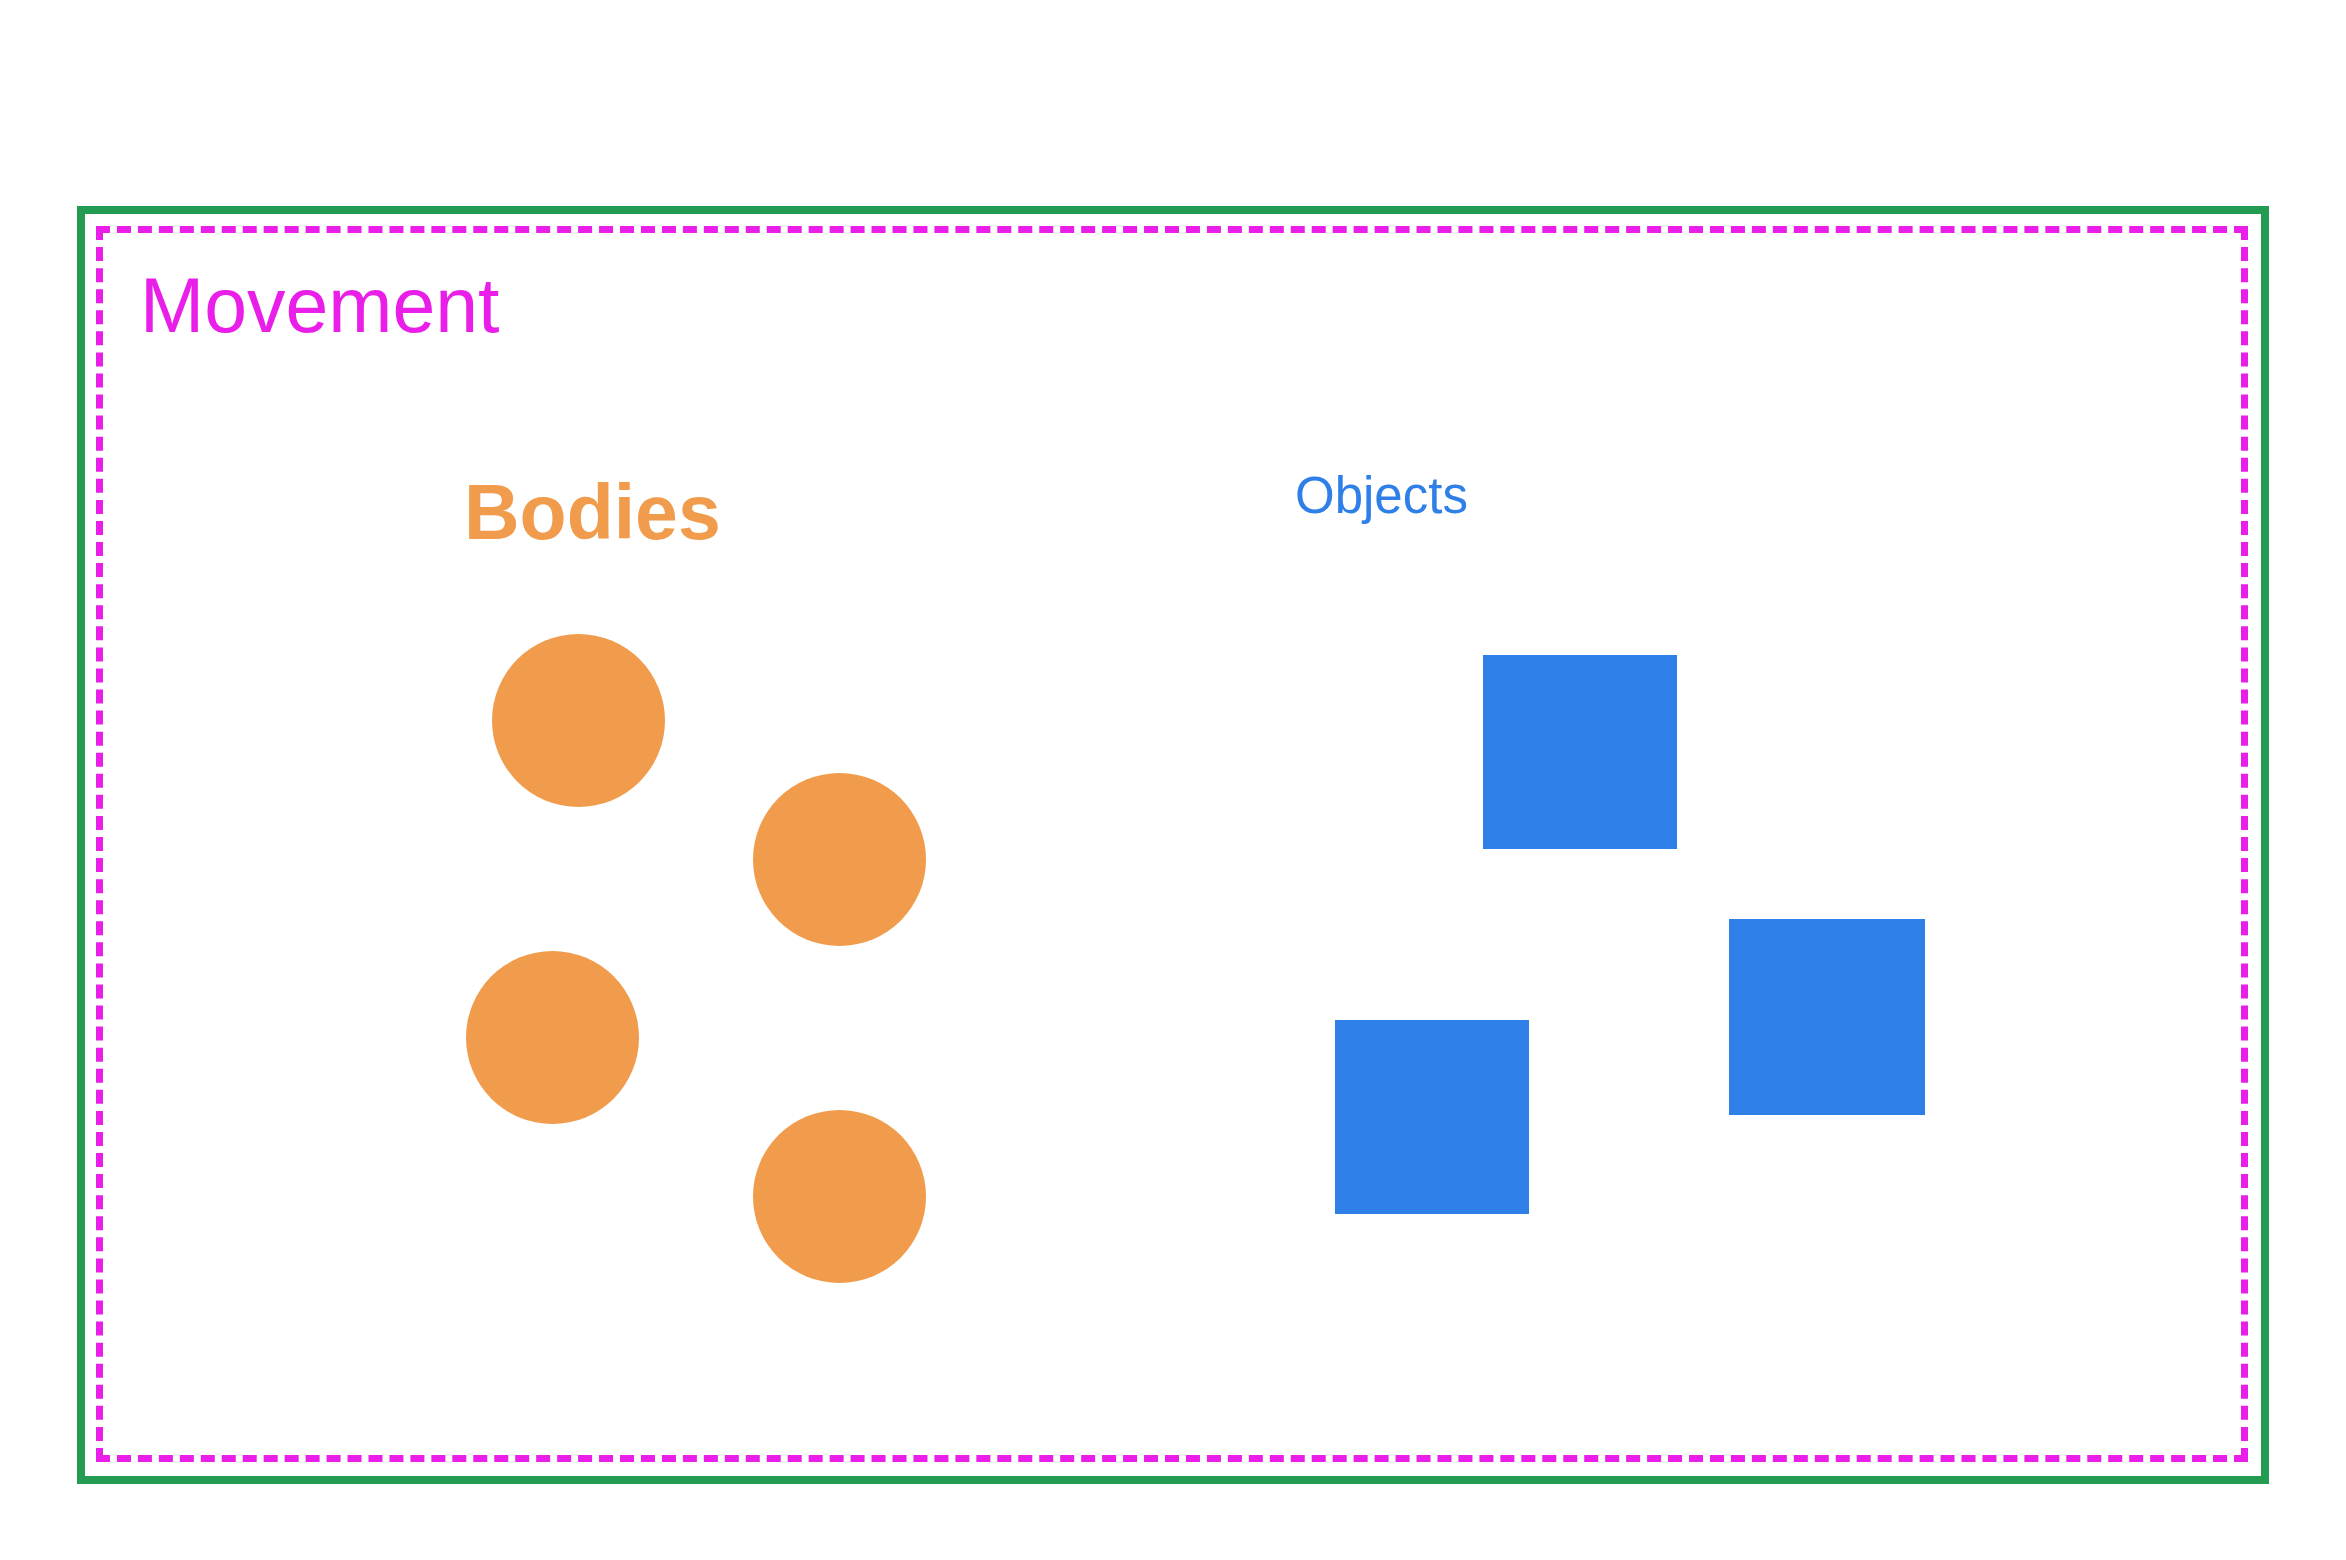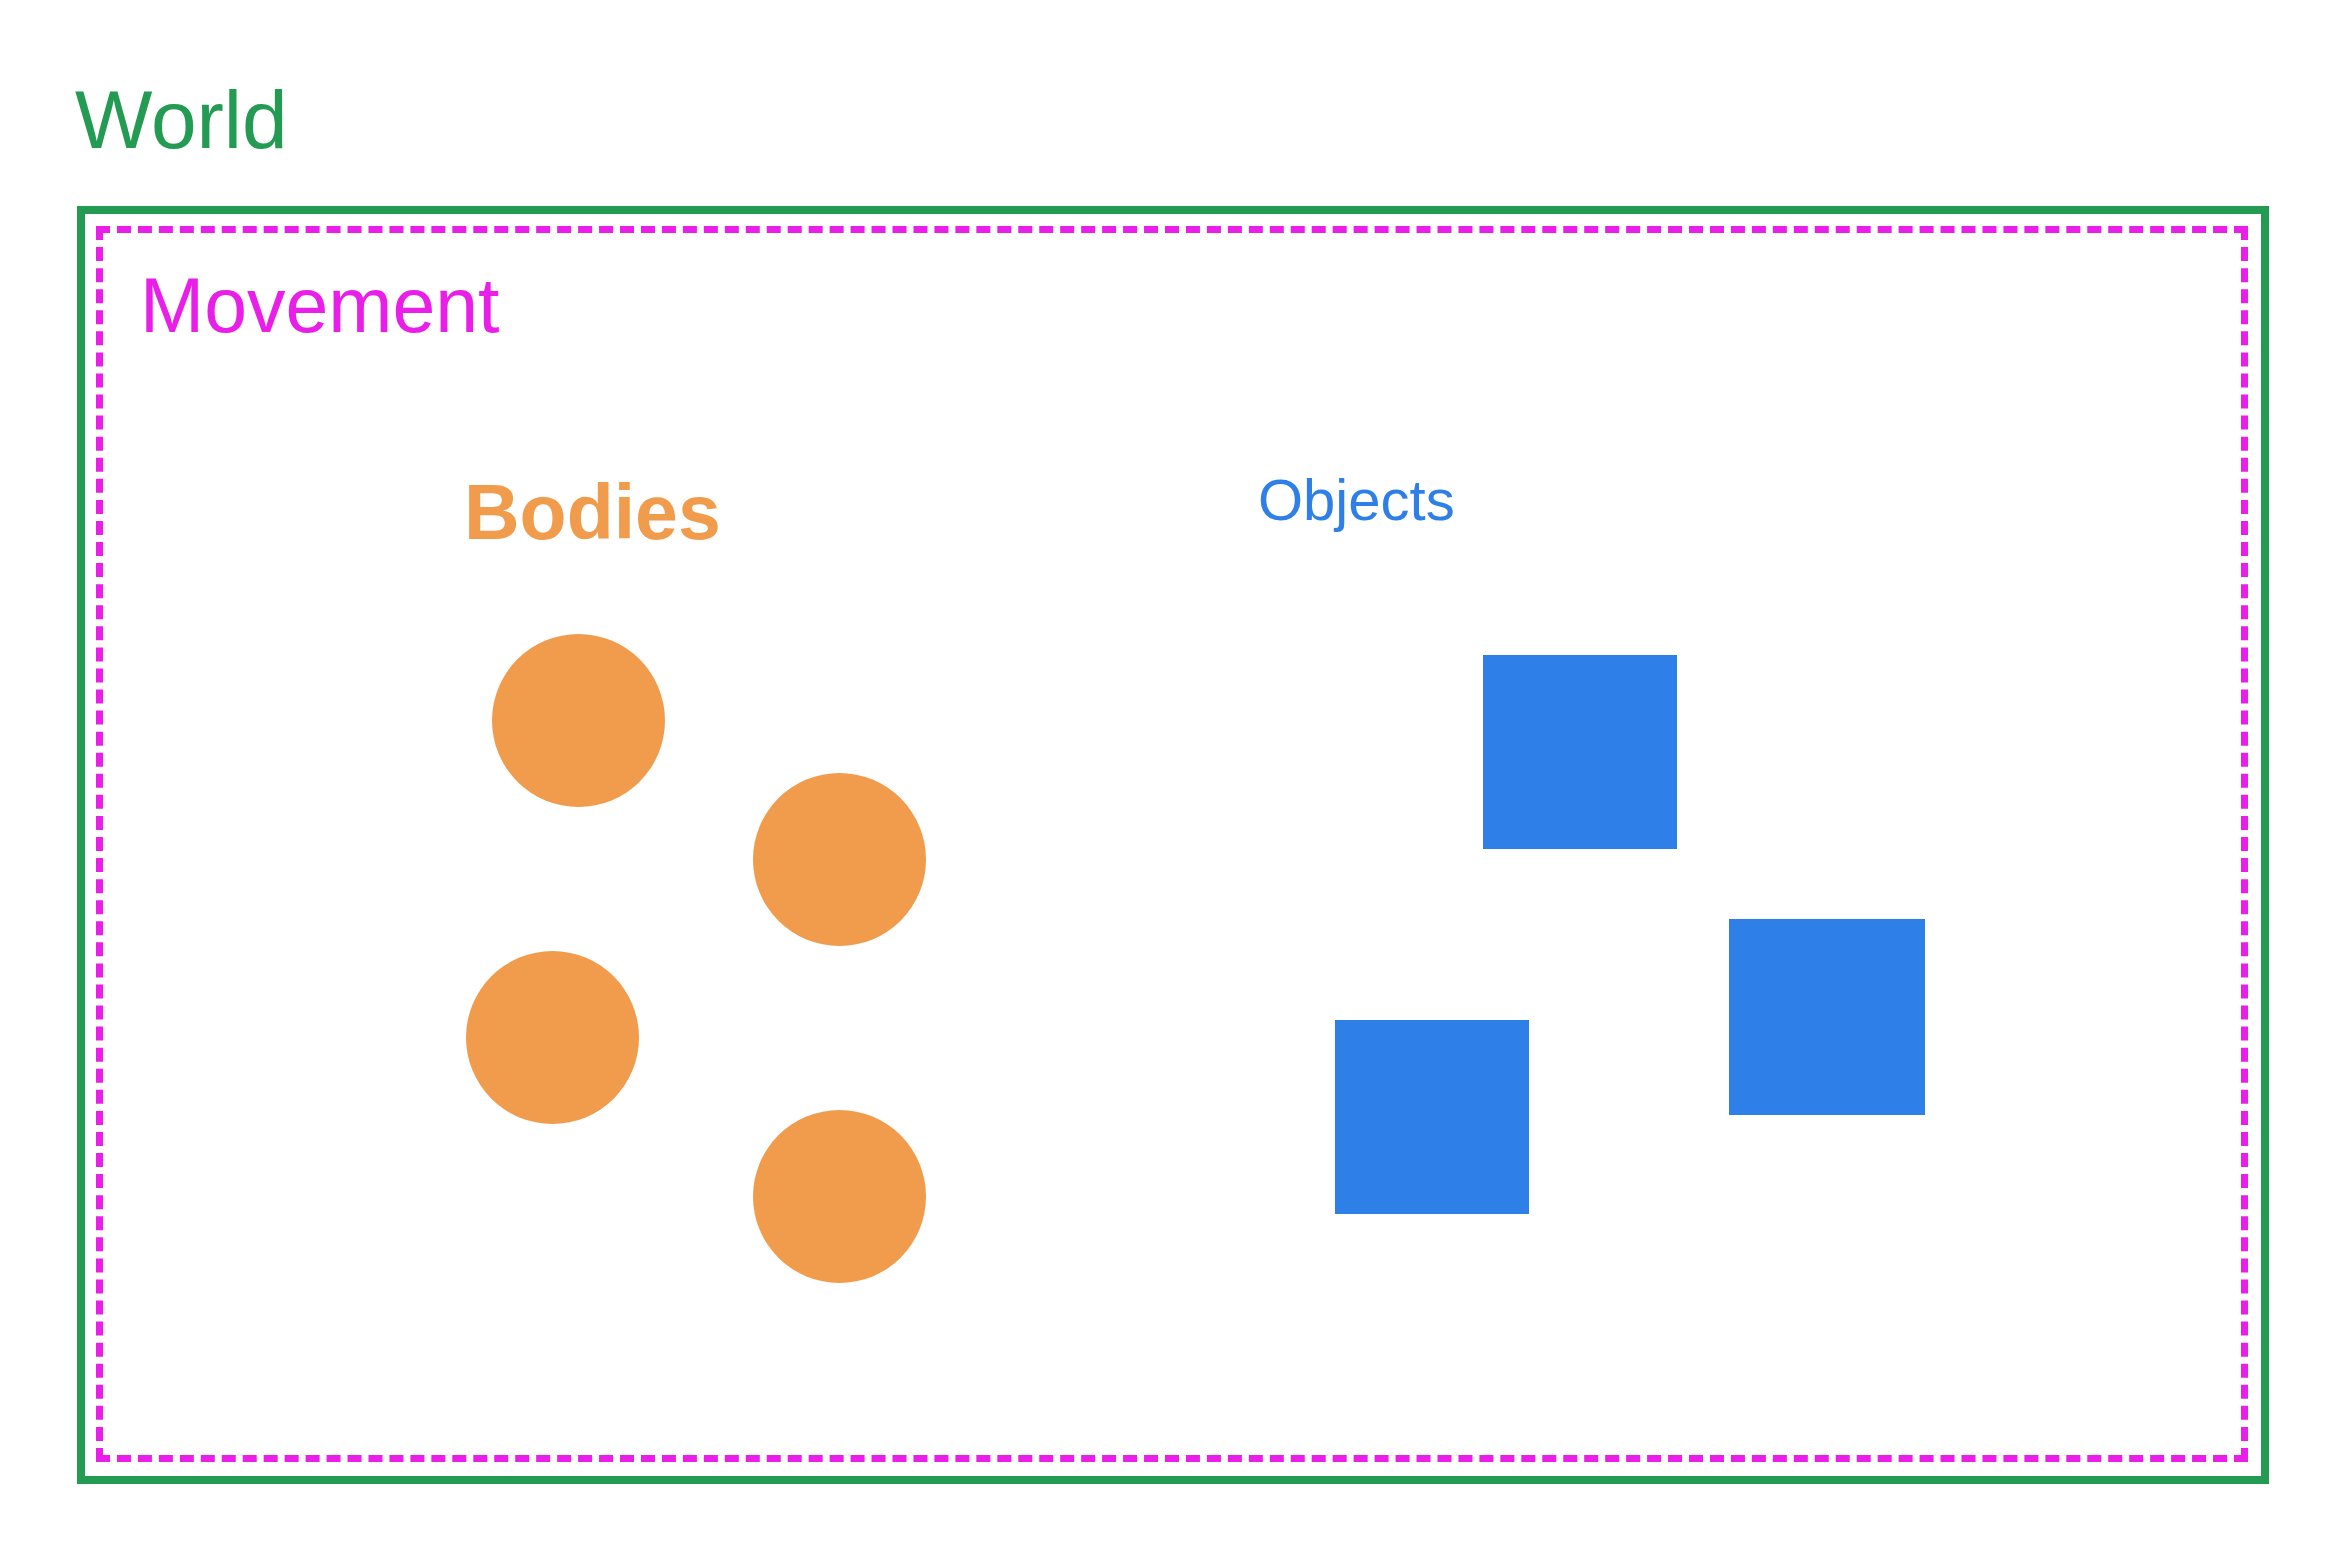--- a/index.html
+++ b/index.html
@@ -17,30 +17,29 @@
     border: 8.6px solid #249B52;
   }
   #movement-box {
     left: 96px; top: 226px; width: 2152px; height: 1236px;
     border: 7.7px dashed #E91FE9;
   }
   .label { position: absolute; line-height: 1.2; white-space: nowrap; }
   #world-label    { left: 75px;   top: 71px;  font-size: 82px; color: #249B52; }
   #movement-label { left: 140px;  top: 259px; font-size: 77px; color: #E91FE9; }
   #bodies-label   { left: 464px;  top: 466px; font-size: 77px; color: #F09C4C; }
-  #objects-label  { left: 1258px; top: 465px; font-size: 58px; color: #2E80E8; text-align: center; }
+  #objects-label  { left: 1295px; top: 465px; font-size: 51px; color: #2E80E8; text-align: center; }
   .shape { position: absolute; }
   .shape.circle { border-radius: 50%; }
 </style>
 </head>
 <body>
 
 <div class="canvas">
 
-  <div class="label" id="world-label" style="color: rgb(36, 155, 82);">World</div>
 
   <div class="frame" id="world-box" style="border-color: rgb(36, 155, 82);"></div>
 
   <div class="frame" id="movement-box" style="border-color: rgb(233, 31, 233);"></div>
 
   <div class="label" id="movement-label" style="color: rgb(233, 31, 233); text-align: right;">Movement</div>
 
   <div class="label" id="bodies-label" style="color: rgb(240, 156, 76); font-weight: bold;">Bodies</div>
 
   <div class="label" id="objects-label" style="color: rgb(46, 128, 232);">Objects</div>

